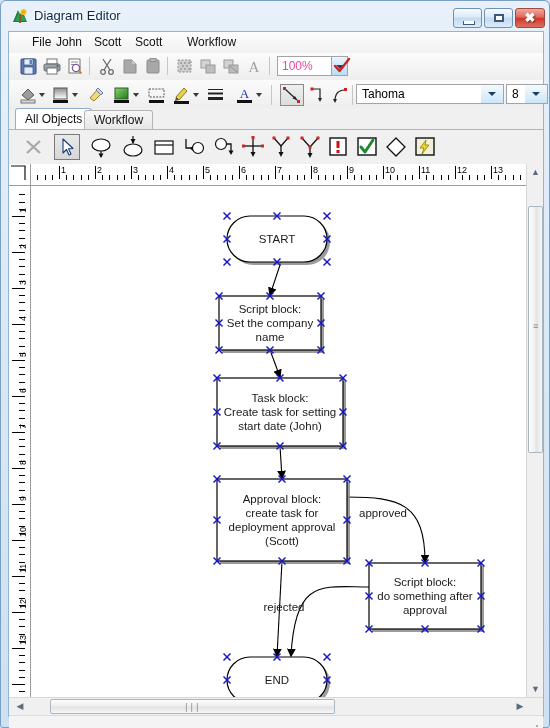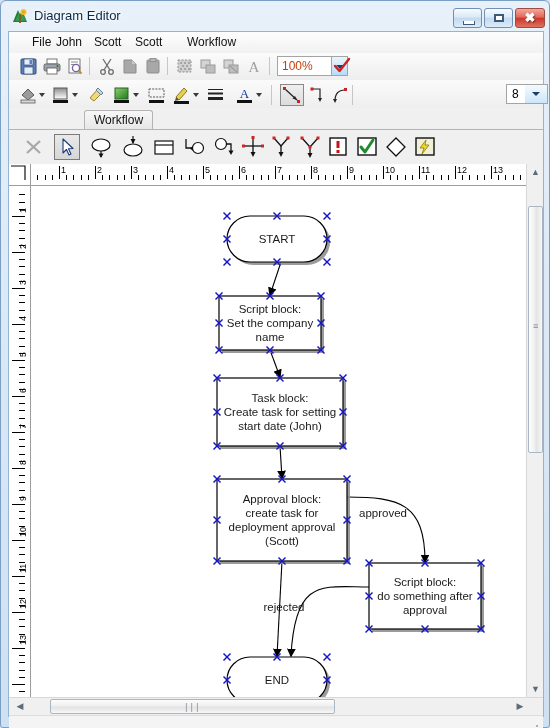--- a/index.html
+++ b/index.html
@@ -81,21 +81,21 @@
   .tb-sep{position:absolute;top:4px;width:1px;height:18px;background:#c6c6c6;}
   .tb-arrow{position:absolute;top:10px;width:7px;height:7px;}
   .tb-arrow:after{content:"";position:absolute;left:0;top:2px;
     border-left:3px solid transparent;border-right:3px solid transparent;
     border-top:4px solid #3a3a3a;}
   
   #zoom-combo{
     position:absolute;left:268px;top:3px;width:55px;height:20px;
     background:#fff;border:1px solid #a4a4a4;box-sizing:border-box;
   }
-  #zoom-value{position:absolute;left:4px;top:2px;font-size:12px;color:#c2410c;}
+  #zoom-value{position:absolute;left:4px;top:2px;font-size:12px;color:#ec4899;}
   #zoom-drop{
     position:absolute;left:323px;top:3px;width:16px;height:20px;box-sizing:border-box;
     border:1px solid #a4a4a4;border-left:none;
     background:linear-gradient(to bottom,#eaf4fd,#b8dcf6);
   }
   #zoom-drop:after{content:"";position:absolute;left:4px;top:8px;
     border-left:4px solid transparent;border-right:4px solid transparent;border-top:4px solid #1c3f66;}
   #check-ico{position:absolute;left:324px;top:4px;width:18px;height:18px;}
   
   #font-combo{
@@ -391,27 +391,32 @@
       </span>
       <span class="tb-ico" style="left:322px;top:5px">
         <svg width="20" height="20" viewBox="0 0 20 20">
           <path d="M4 16 Q4 5 14 5" fill="none" stroke="#222" stroke-width="1.2"></path>
           <rect x="13" y="3" width="3" height="3" fill="#cc2222"></rect>
           <polygon points="4,18 2,14 6,14" fill="#222"></polygon>
         </svg>
       </span>
       <span class="tb-sep" style="left:343px;top:5px;height:20px"></span>
 
+      <div id="font-combo">
+        <span id="font-name">Tahoma</span>
+        <span id="font-drop"></span>
+      </div>
       <div id="size-combo">
         <span id="size-value">8</span>
         <span id="size-drop"></span>
       </div>
     </div>
 
     <div id="tabstrip">
+      <div class="tab active" style="left:6px">All Objects</div>
       <div class="tab" style="left:75px">Workflow</div>
     </div>
     <div id="tabline"></div>
 
     <div id="objbar">
       <span class="ob" style="left:12px">
         <svg width="26" height="26" viewBox="0 0 26 26">
           <line x1="6" y1="7" x2="19" y2="19" stroke="#a8a8a8" stroke-width="2.2"></line>
           <line x1="19" y1="7" x2="6" y2="19" stroke="#a8a8a8" stroke-width="2.2"></line>
         </svg>

